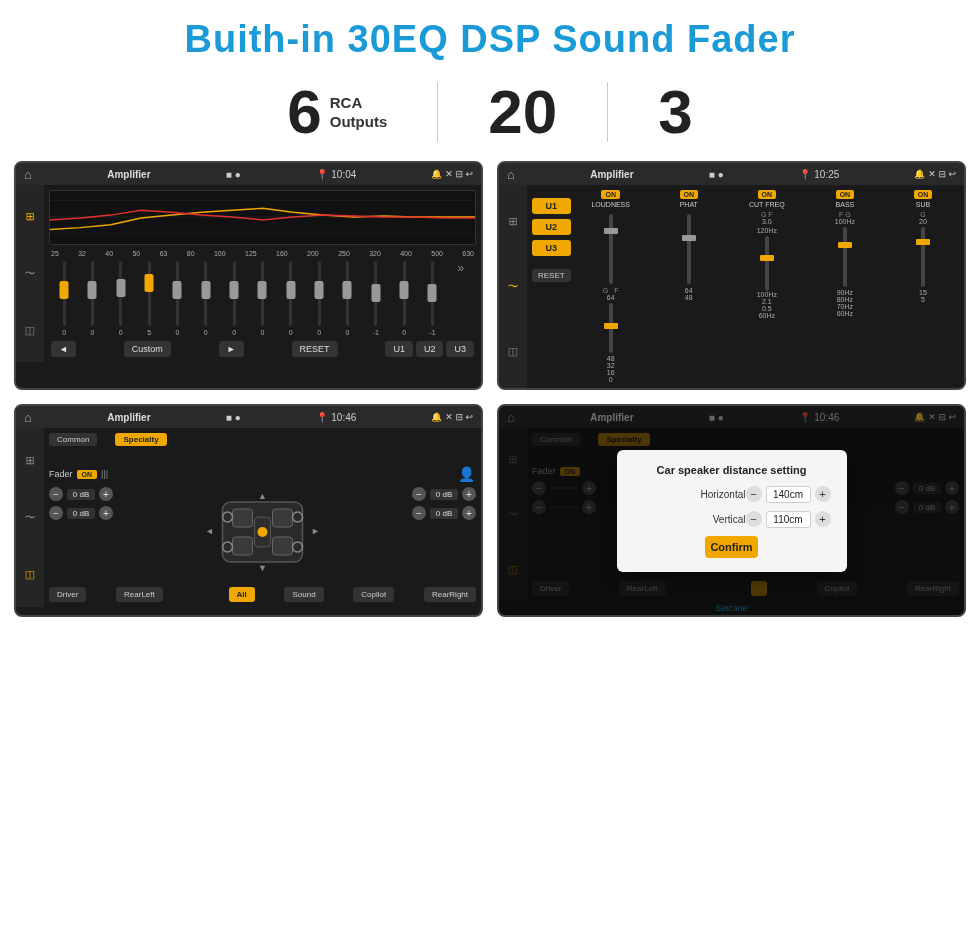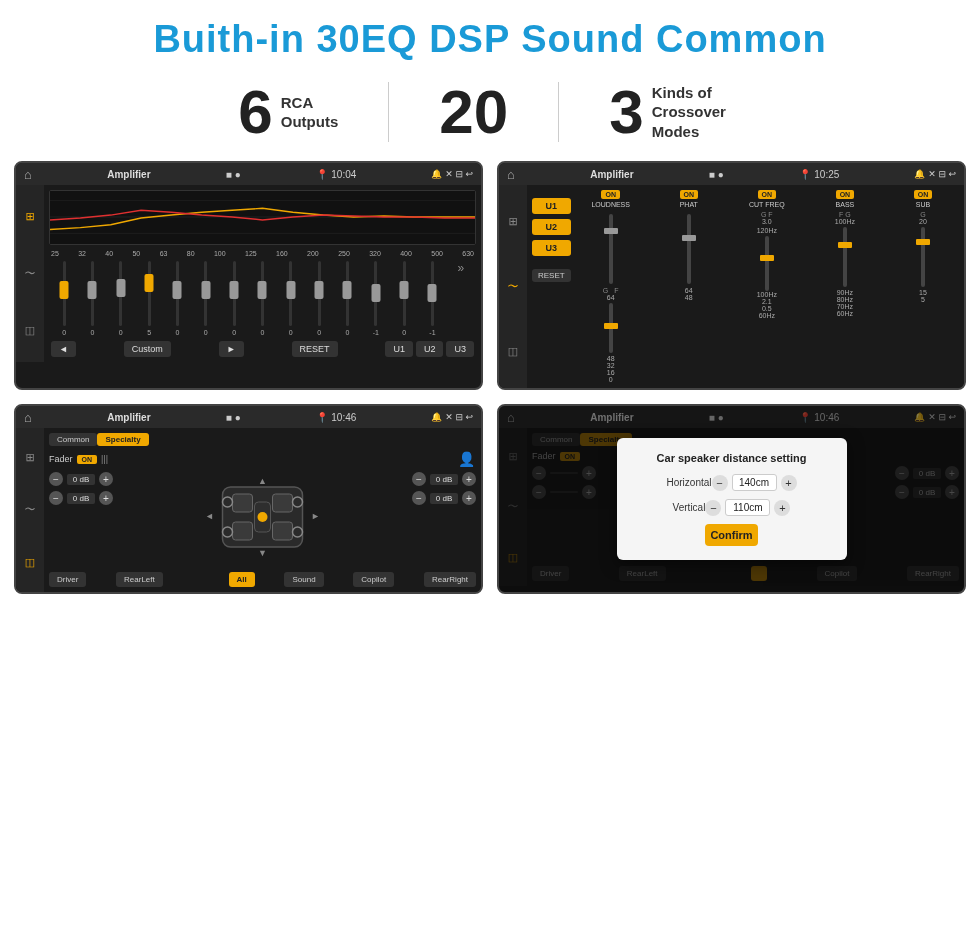--- a/index.html
+++ b/index.html
@@ -202,22 +202,22 @@
     }
 
     .ch-label {
       font-size: 7px;
       color: #ccc;
       margin-bottom: 3px;
     }
 
     .tab-row {
       display: flex;
-      gap: 0;
-      margin-bottom: 5px;
+      gap: 18px;
+      margin-bottom: 20px;
     }
 
     .tab-btn {
       background: #333;
       color: #ccc;
       border: none;
       border-radius: 3px;
       font-size: 8px;
       padding: 2px 8px;
       cursor: pointer;
@@ -305,21 +305,21 @@
       font-size: 11px;
       font-weight: bold;
       color: #222;
       margin-bottom: 10px;
       text-align: center;
     }
 
     .dialog-row {
       display: flex;
       align-items: center;
-      justify-content: center;
+      justify-content: flex-end;
       margin-bottom: 8px;
     }
 
     .dialog-label {
       font-size: 10px;
       color: #333;
     }
 
     .dialog-value-group {
       display: flex;
@@ -393,35 +393,34 @@
       padding: 4px 0;
     }
 
     .screen-wrapper {
       position: relative;
     }
   </style>
 </head>
 <body>
 
-<div class="main-title">Buith-in 30EQ DSP Sound Common</div>
+<div class="main-title">Buith-in 30EQ DSP Sound Fader</div>
 
 <div class="stats-row">
   <div class="stat-item">
     <span class="stat-number">6</span>
     <span class="stat-label">RCA<br>Outputs</span>
   </div>
   <div class="stat-divider"></div>
   <div class="stat-item">
     <span class="stat-number">20</span>
   </div>
   <div class="stat-divider"></div>
   <div class="stat-item">
     <span class="stat-number">3</span>
-    <span class="stat-label">Kinds of<br>Crossover Modes</span>
   </div>
 </div>
 
 <div class="screens-grid">
 
   <div class="screen-wrap screen-wrapper">
 
     <div class="android-bar">
       <span style="color:#aaa;font-size:13px;">⌂</span>
       <span style="font-size:10px;color:#ddd;font-weight:bold;">Amplifier</span>
@@ -863,15 +862,16 @@
             <button class="dialog-minus">−</button>
             <span class="dialog-val">110cm</span>
             <button class="dialog-plus">+</button>
           </div>
         </div>
 
         <button class="dialog-confirm">Confirm</button>
       </div>
     </div>
 
+    <div class="seicane-watermark">Seicane</div>
   </div>
 
 </div>
 
 </body></html>

